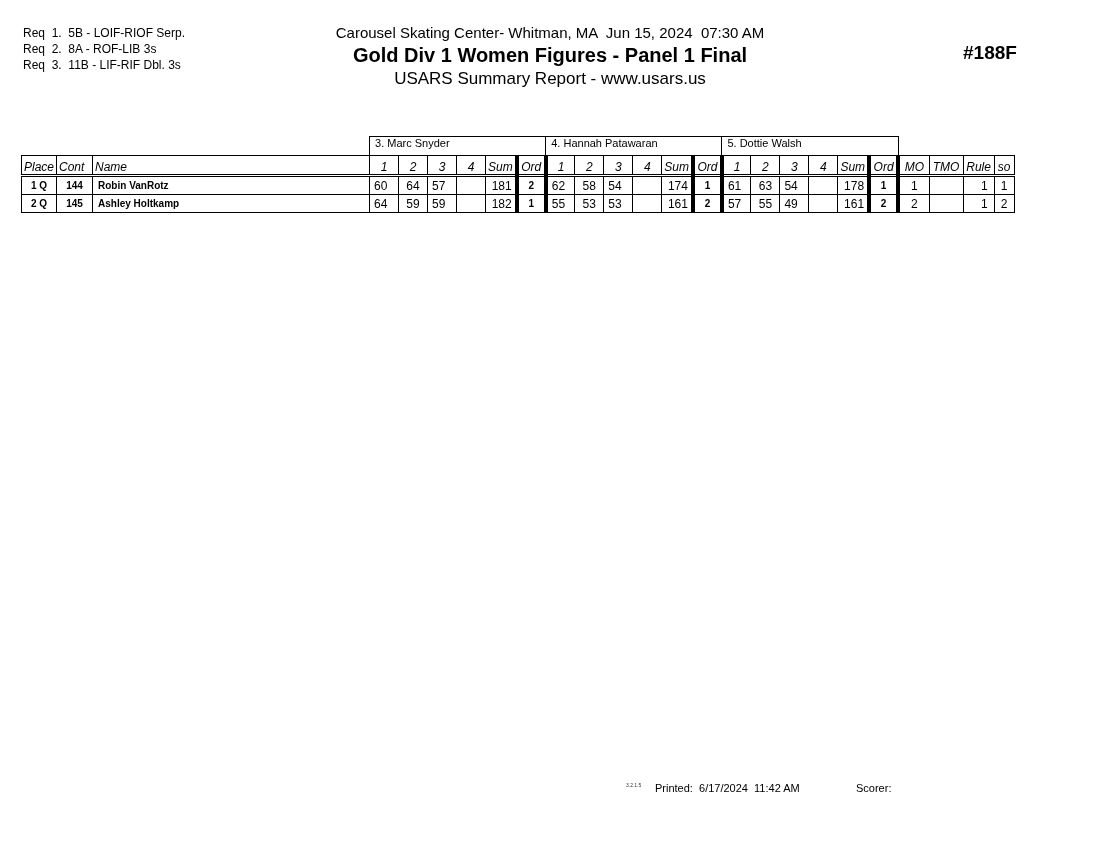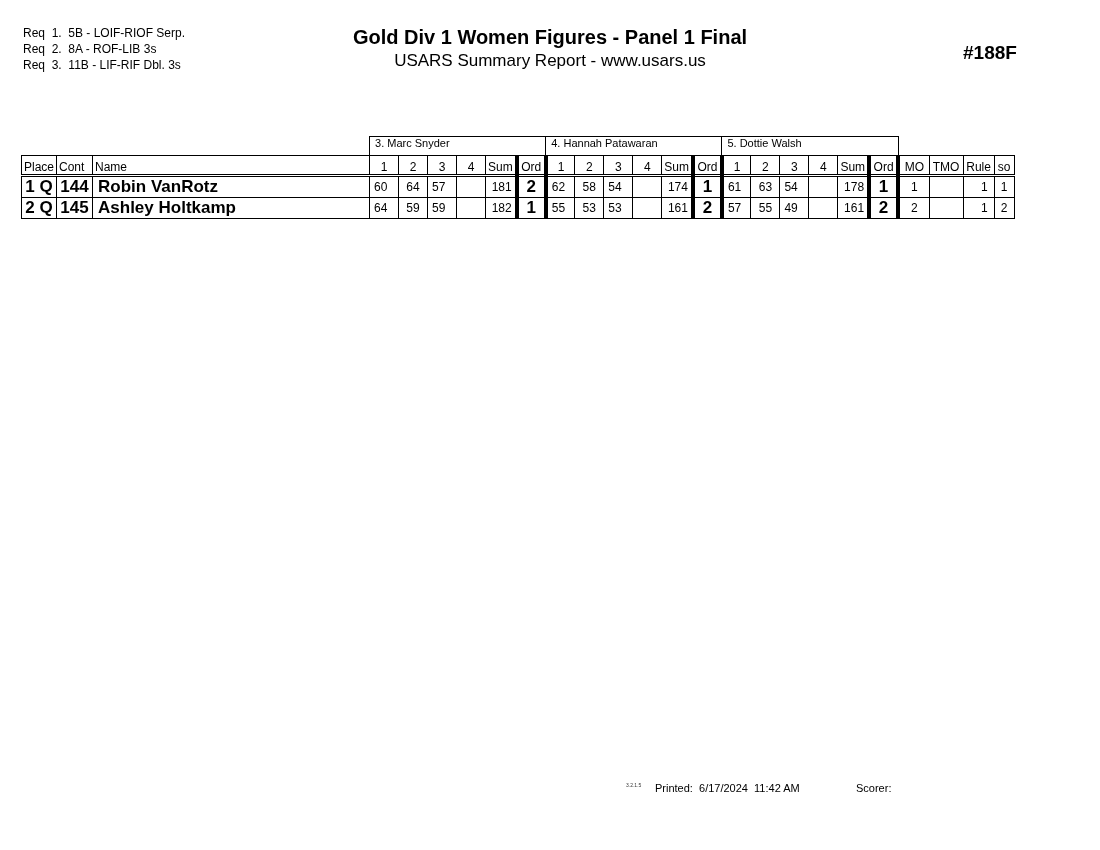--- a/index.html
+++ b/index.html
@@ -10,44 +10,45 @@
     .event-title { font-size: 18px; font-weight: bold; line-height: 22px; letter-spacing: -0.3px; }
     .venue { font-size: 15px; line-height: 18px; white-space: pre; }
     .division { font-size: 20px; font-weight: bold; line-height: 26px; }
     .report { font-size: 17px; line-height: 22px; }
     .event-num { position: absolute; left: 963px; top: 24px; font-size: 19px; font-weight: bold; margin-top: 18px; }
 
     table.results { position: absolute; left: 21px; top: 136px; border-collapse: collapse; font-size: 12px; }
     table.results td { border: 1px solid #000; height: 18px; padding: 0 2px; white-space: nowrap; }
     table.results td.nob { border: none; }
     tr.judges td.judge { height: 18px; vertical-align: top; padding-left: 5px; font-size: 11px; text-align: left; border-bottom: none; }
-    tr.hdr td { text-align: center; border-bottom: 3px double #000; height: 18px; vertical-align: bottom; }
+    tr.hdr td { text-align: center; border-bottom: 3px double #000; height: 18px; vertical-align: bottom; font-style: italic; }
     tr.hdr td.left { text-align: left; }
     tr.row td { text-align: center; height: 17px; }
-    td.b { font-weight: bold; font-size: 17px; }
+    td.b { font-weight: bold; font-size: 10px; }
     td.name { text-align: left !important; padding-left: 5px !important; }
     td.sum { text-align: right !important; padding-right: 3px !important; }
     td.s1 { text-align: left !important; padding-left: 4px !important; }
     .thickR { border-right: 4px solid #000 !important; }
 
     .footer { position: absolute; top: 782px; font-size: 11px; }
     .ver { position: absolute; left: 626px; top: 782px; font-size: 5px; color: #333; }
     .printed { left: 655px; white-space: pre; }
     .scorer { left: 856px; }
   </style>
 </head>
 <body>
 
 <div class="reqs">
   <div>Req  1.  5B - LOIF-RIOF Serp.</div>
   <div>Req  2.  8A - ROF-LIB 3s</div>
   <div>Req  3.  11B - LIF-RIF Dbl. 3s</div>
 </div>
 
 <div class="header">
+  <div class="venue">Carousel Skating Center- Whitman, MA  Jun 15, 2024  07:30 AM</div>
   <div class="division">Gold Div 1 Women Figures - Panel 1 Final</div>
   <div class="report">USARS Summary Report - www.usars.us</div>
 </div>
 <div class="event-num">#188F</div>
 
 <table class="results">
   <colgroup>
     <col style="width:35px">
       <col style="width:36px">
       <col style="width:277px">

